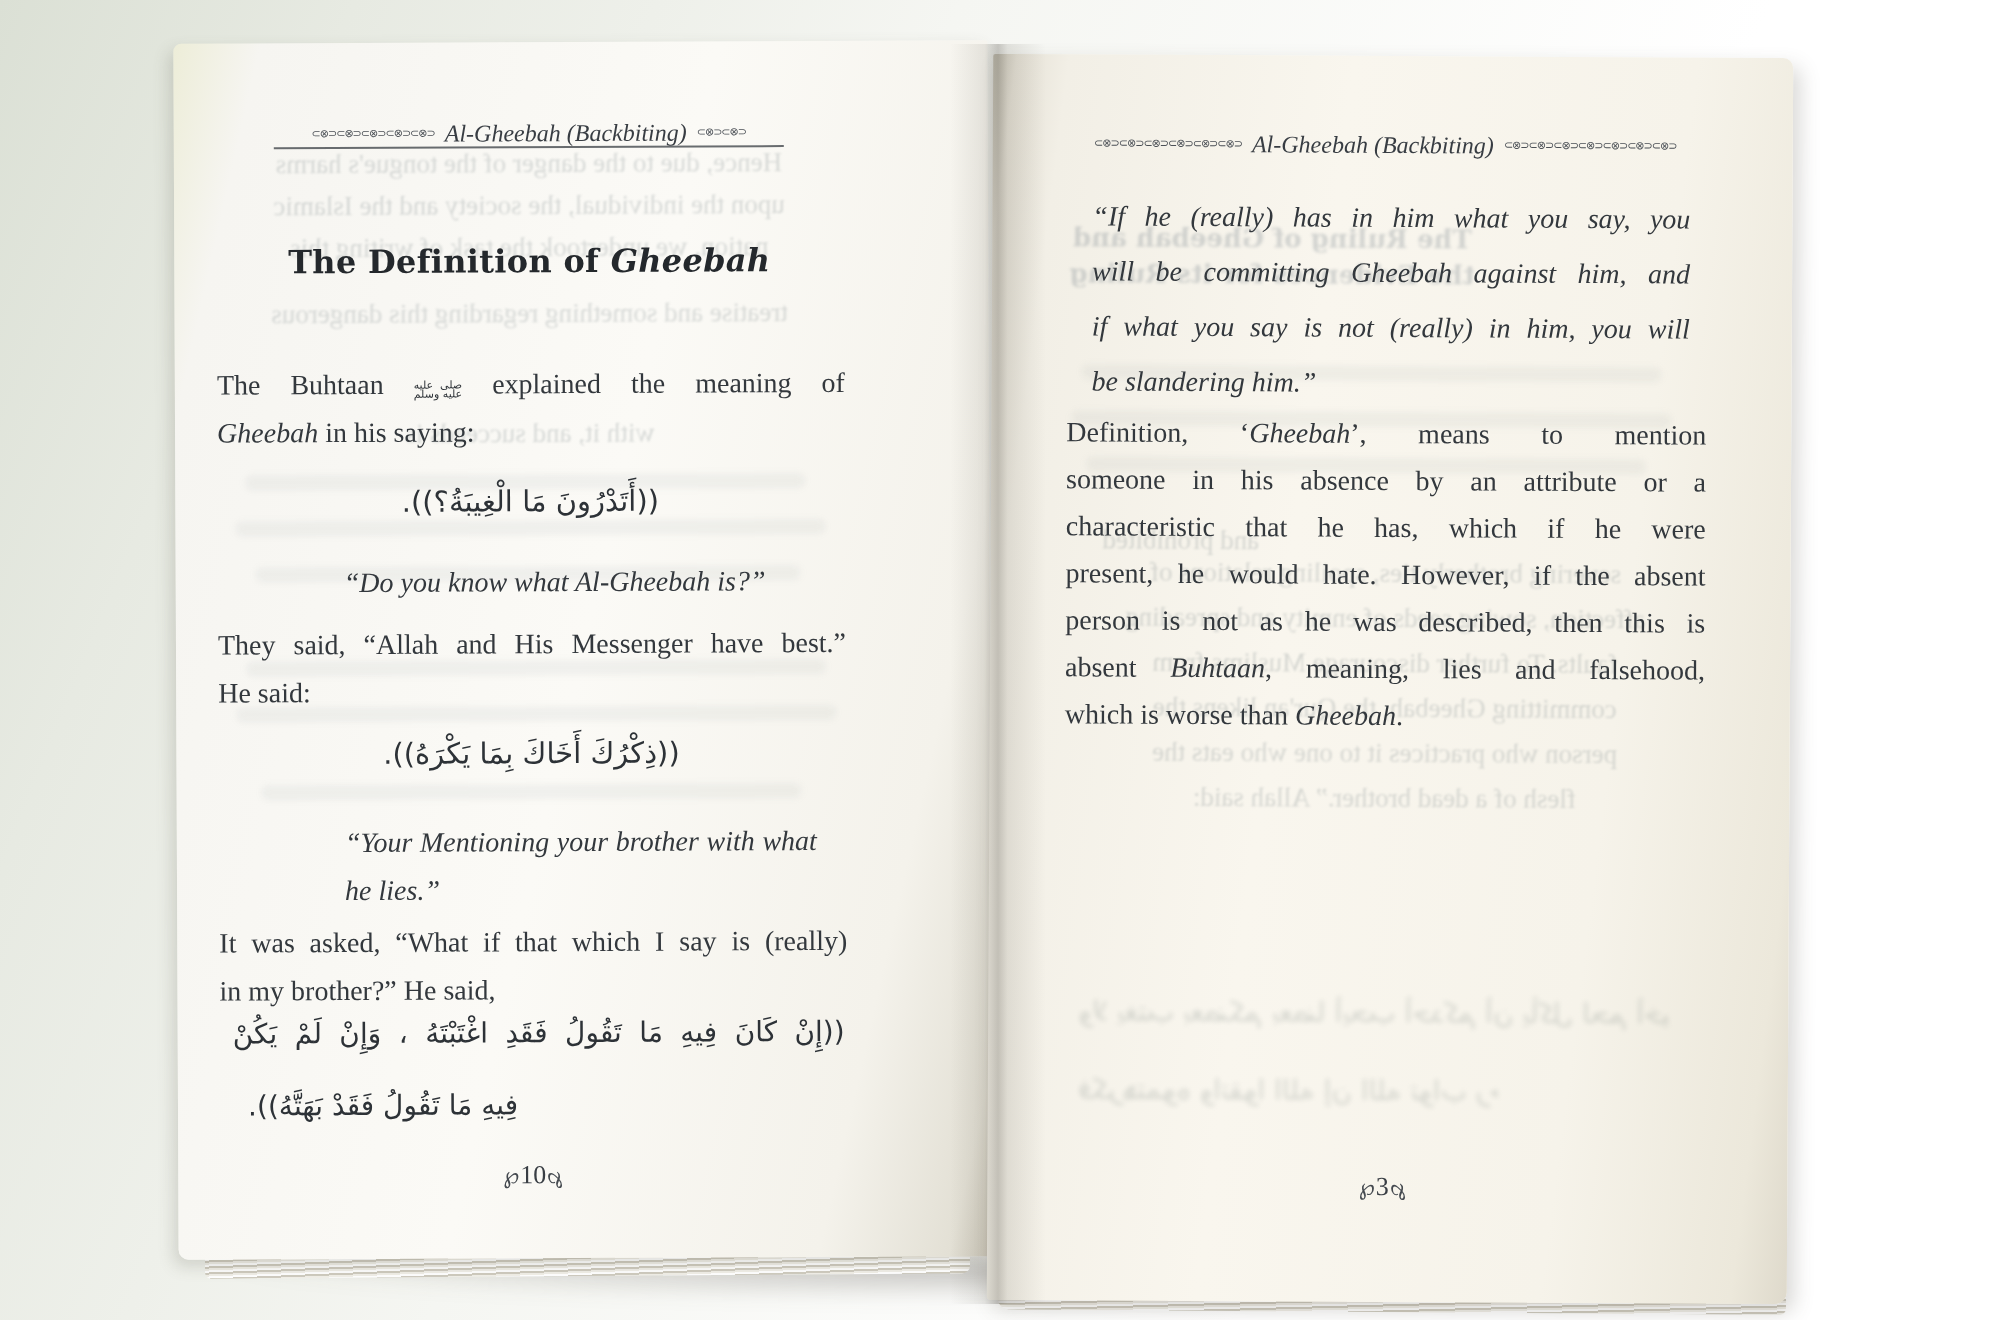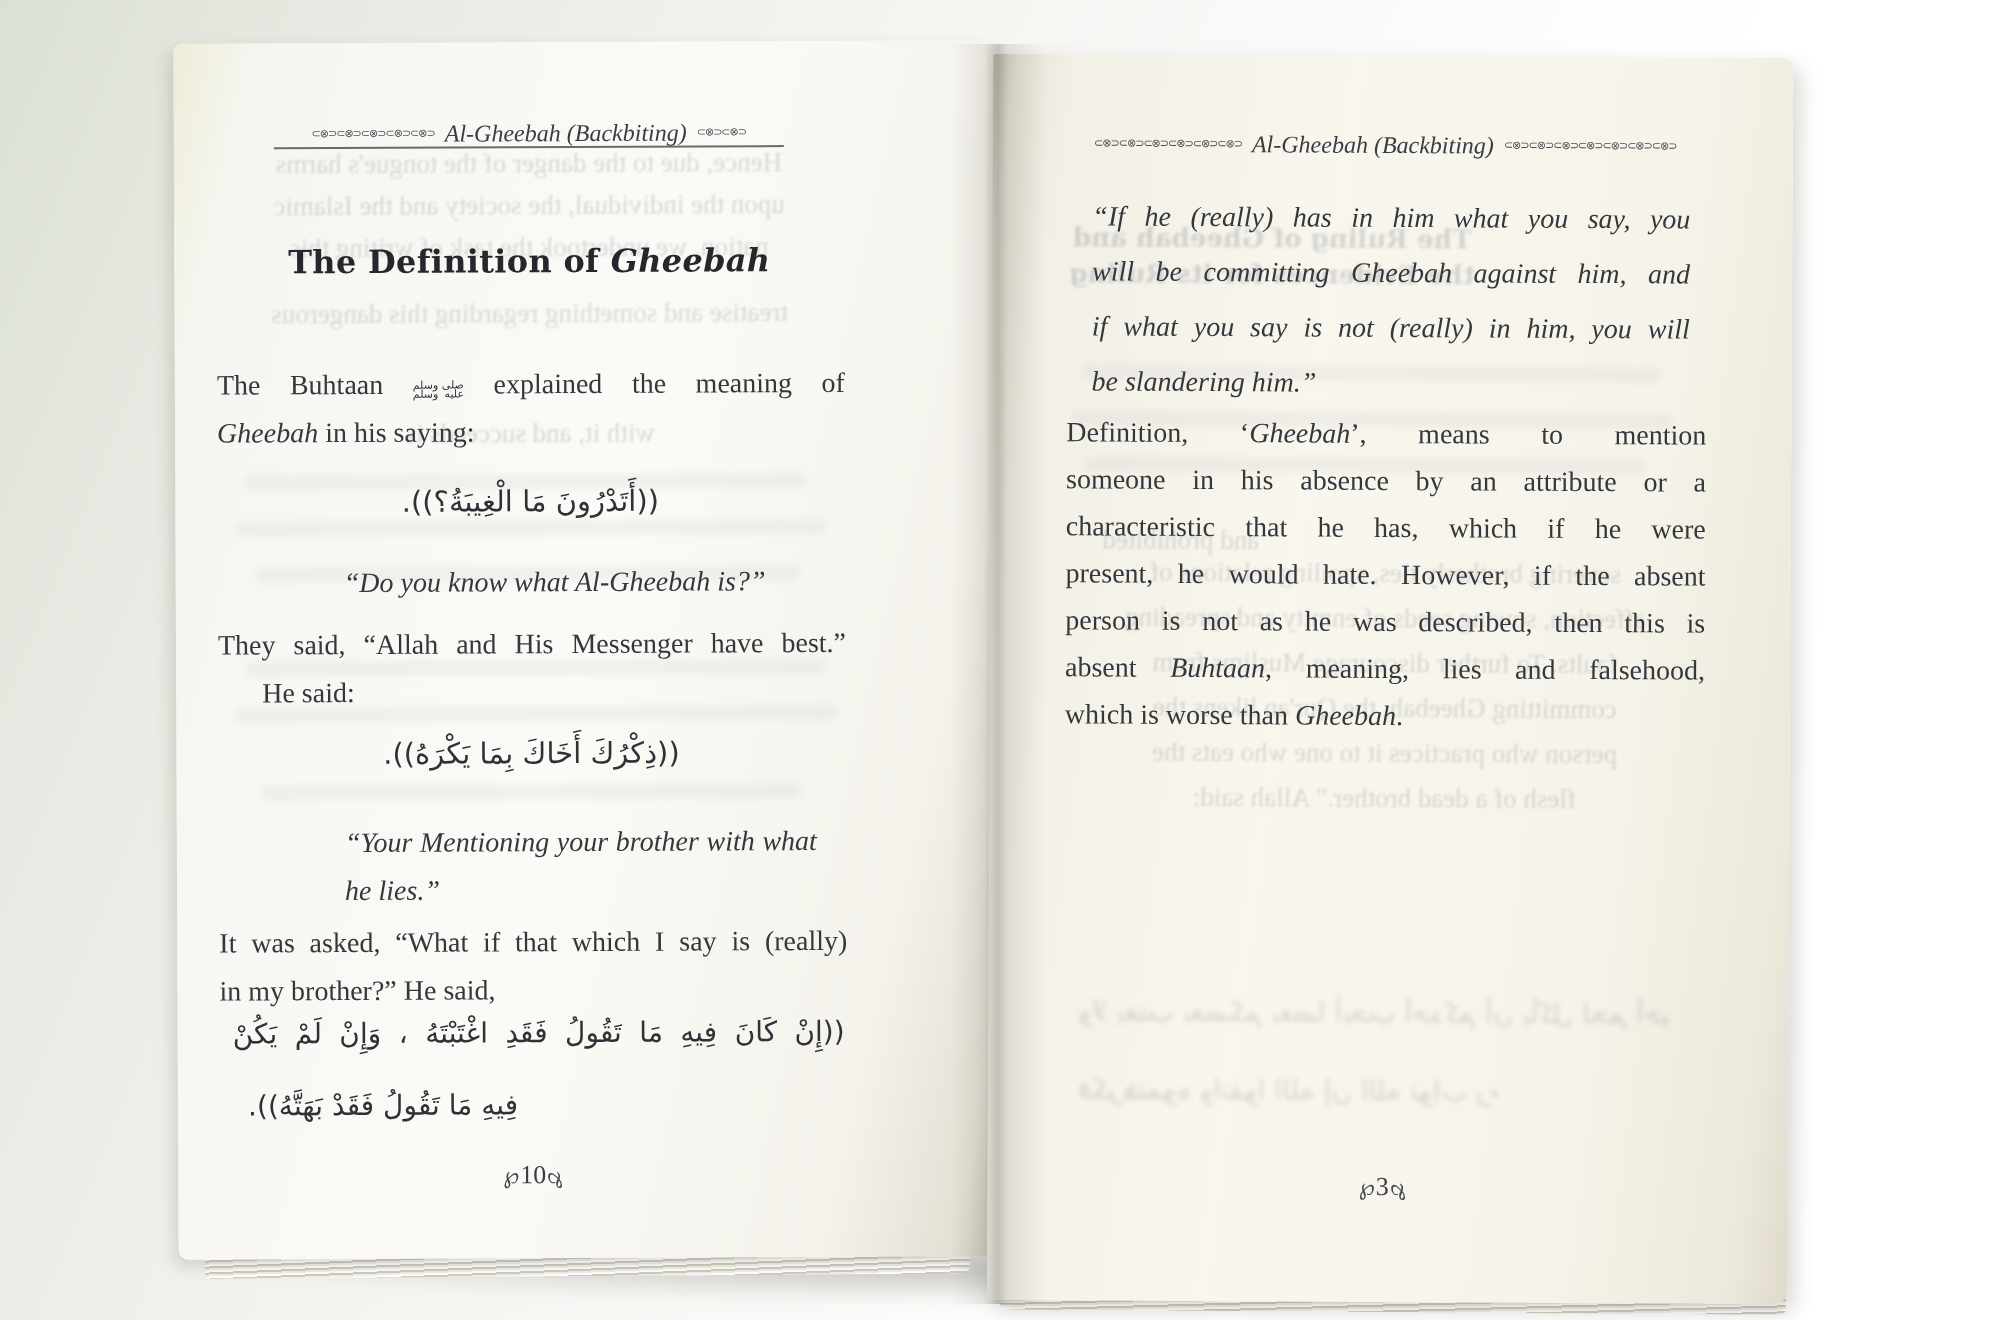--- a/index.html
+++ b/index.html
@@ -94,36 +94,36 @@
     </div>
 
     <div class="title-line" style="top:200px;left:40px;width:630px;">
       <span>The Definition of</span>
       <span class="it">Gheebah</span>
     </div>
 
     <div class="line j" style="top:322px;left:42px;width:628px;">
       <span>The Buhtaan</span>
       <span class="pbuh">
-        <span>صلى وسلم</span>
+        <span>صلى عليه</span>
         <span>عليه وسلم</span>
       </span>
       <span>explained the meaning of</span>
     </div>
     <div class="line" style="top:370px;left:42px;width:628px;">
       <span class="it">Gheebah</span>
       <span>in his saying:</span>
     </div>
 
     <div class="arabic ar-c" style="top:442px;left:40px;width:630px;">((أَتَدْرُونَ مَا الْغِيبَةُ؟)).</div>
 
     <div class="line quote" style="top:520px;left:168px;">“Do you know what Al-Gheebah is?”</div>
 
     <div class="line j" style="top:582px;left:42px;width:628px;">They said, “Allah and His Messenger have best.”</div>
-    <div class="line" style="top:630px;left:42px;margin-left:44px;">He said:</div>
+    <div class="line" style="top:630px;left:42px;">He said:</div>
 
     <div class="arabic ar-c" style="top:694px;left:40px;width:630px;">((ذِكْرُكَ أَخَاكَ بِمَا يَكْرَهُ)).</div>
 
     <div class="line quote j" style="top:780px;left:168px;width:472px;">“Your Mentioning your brother with what</div>
     <div class="line quote" style="top:828px;left:168px;">he lies.”</div>
 
     <div class="line j" style="top:880px;left:42px;width:628px;">It was asked, “What if that which I say is (really)</div>
     <div class="line" style="top:928px;left:42px;">in my brother?”  He said,</div>
 
     <div class="arabic ar-j" style="top:974px;left:55px;width:612px;">((إِنْ كَانَ فِيهِ مَا تَقُولُ فَقَدِ اغْتَبْتَهُ ، وَإِنْ لَمْ يَكُنْ</div>

